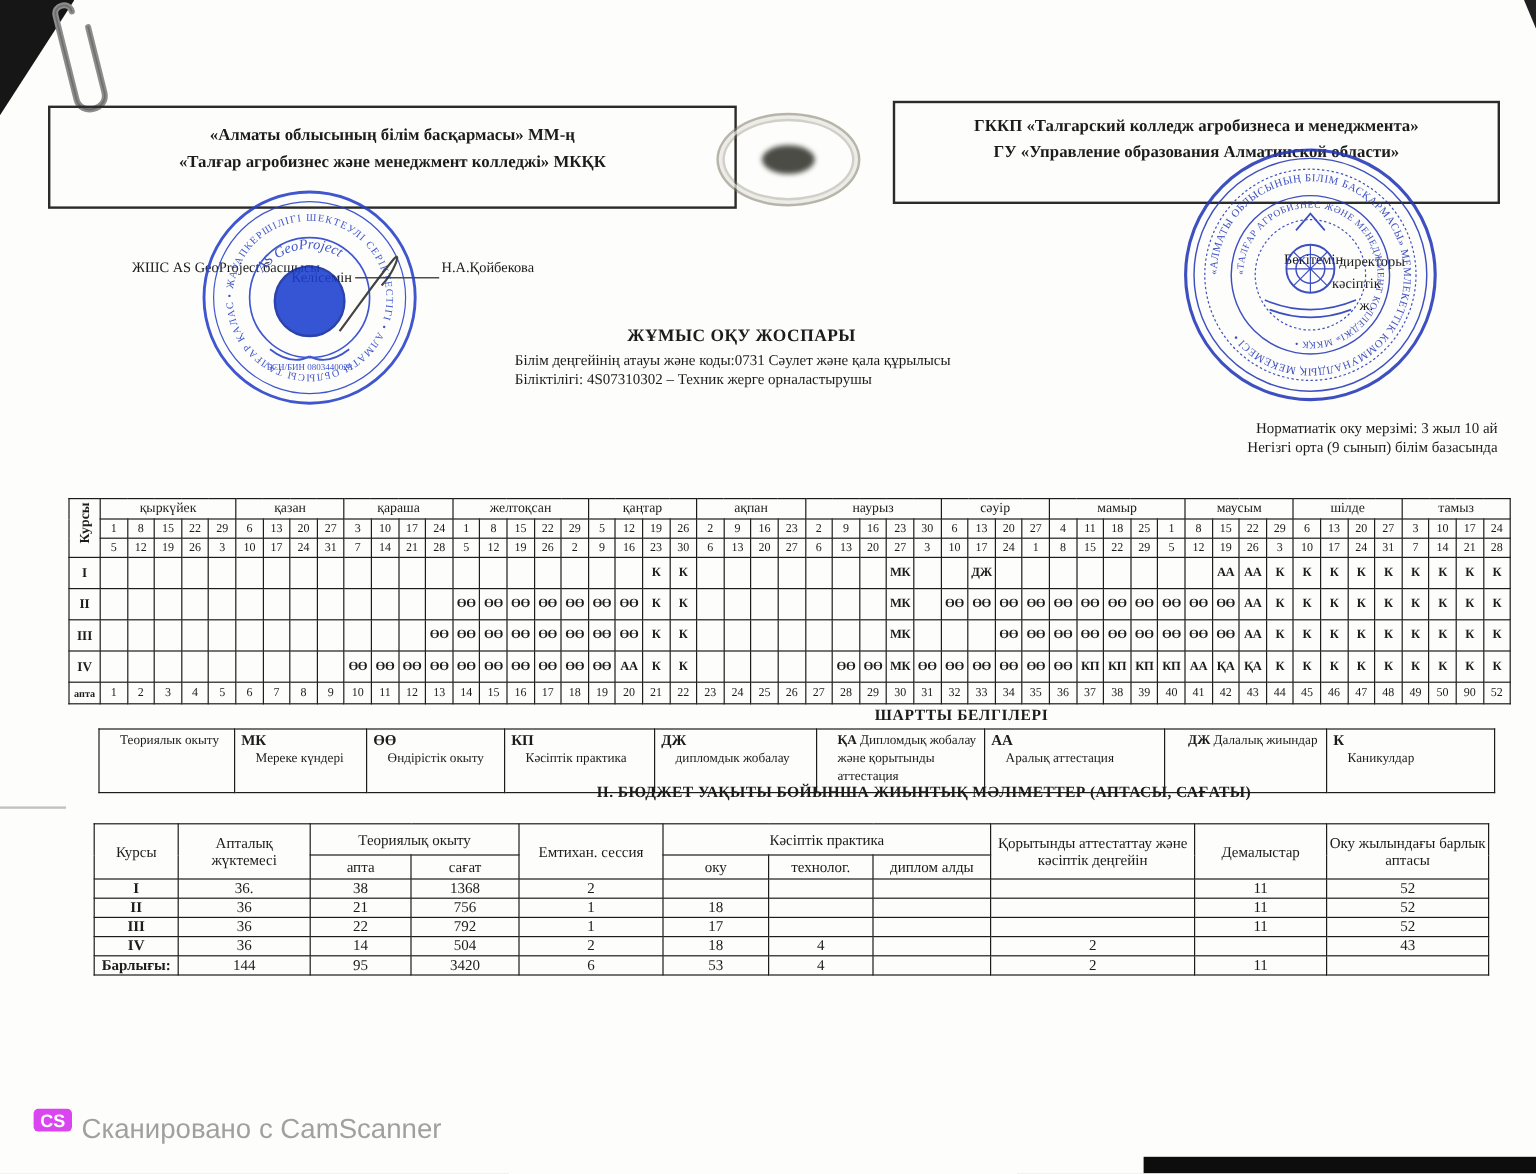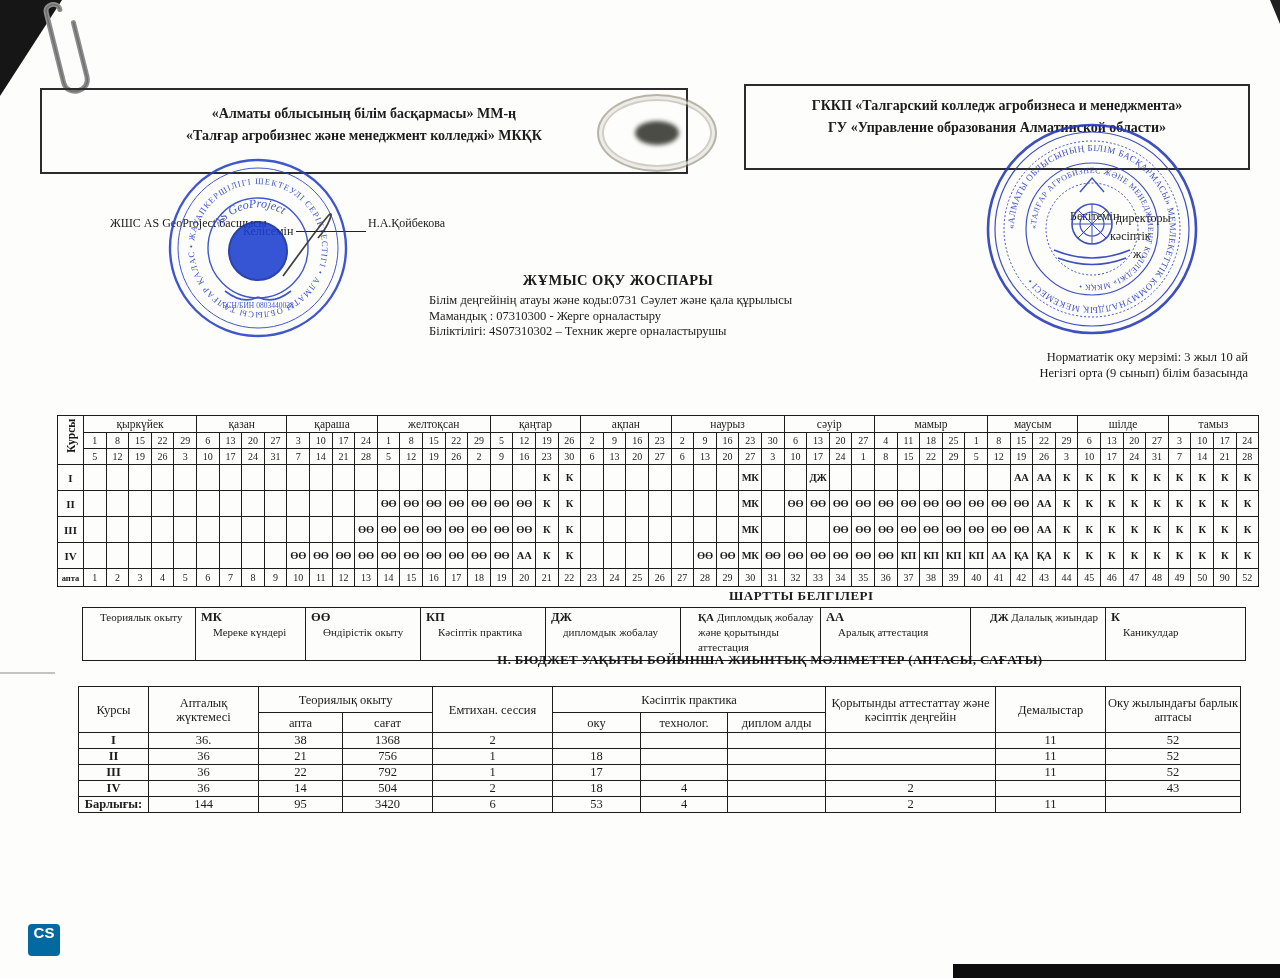--- a/index.html
+++ b/index.html
@@ -8,21 +8,21 @@
   
   .corner-tl{position:absolute;left:0;top:0;width:62px;height:96px;background:#161616;
              clip-path:polygon(0 0,100% 0,0 100%);}
   .corner-tr{position:absolute;right:0;top:0;width:10px;height:24px;background:#202020;
              clip-path:polygon(100% 0,0 0,100% 100%);}
   .bottom-bar{position:absolute;left:953px;top:964px;width:327px;height:14px;background:#0d0d0d;}
   .margin-dash{position:absolute;left:0;top:672px;width:55px;height:2px;background:#c2c2c2;}
   
   .hdr-box{position:absolute;border:2px solid #2b2b2b;text-align:center;font-weight:bold;
            font-size:14px;line-height:1.6;box-sizing:border-box;}
-  .hdr-left{left:40px;top:88px;width:648px;height:86px;padding-top:13px;}
+  .hdr-left{left:40px;top:88px;width:574px;height:86px;padding-top:13px;}
   .hdr-right{left:744px;top:84px;width:506px;height:86px;padding-top:9px;}
   
   .seal-oval{position:absolute;left:597px;top:94px;width:116px;height:74px;border-radius:50%;
              border:2px solid rgba(125,122,102,.55);box-shadow:inset 0 0 0 3px rgba(255,255,255,.6), inset 0 0 0 5px rgba(125,122,102,.35);}
   .seal-oval .blob{position:absolute;left:50%;top:50%;width:44px;height:24px;margin:-12px 0 0 -22px;
              background:rgba(45,45,38,.85);border-radius:50%;filter:blur(2px);}
   
   .doc-title{position:absolute;left:418px;top:272px;width:400px;text-align:center;
              font-weight:bold;font-size:14.5px;letter-spacing:.4px;}
   .doc-lines{position:absolute;left:429px;top:293px;font-size:12.5px;line-height:15.5px;}
@@ -58,23 +58,23 @@
   .lg-text,.lg-inline{font-size:11px;line-height:15px;margin-left:12px;}
   .lg-center{text-align:center;}
   
   .sec2-heading{position:absolute;left:497px;top:652px;font-size:13px;font-weight:bold;letter-spacing:.3px;}
   .summary-wrap{position:absolute;left:78px;top:686px;}
   .sum{width:1162px;}
   .sum-h{font-size:12.5px;line-height:14px;vertical-align:middle;padding:1px 2px;}
   .sum-d{font-size:12.5px;}
   .sum-label{font-weight:bold;}
   
-  .cs-box{position:absolute;left:28px;top:924px;width:32px;height:32px;background:#0369a1;border-radius:4px;
+  .cs-box{position:absolute;left:28px;top:924px;width:32px;height:19px;background:#d946ef;border-radius:4px;
           color:#fff;font-family:"Liberation Sans",sans-serif;font-weight:bold;font-size:15px;
-          display:flex;align-items:flex-start;justify-content:center;}
+          display:flex;align-items:flex-end;justify-content:center;}
   .cs-text{position:absolute;left:68px;top:927px;font-family:"Liberation Sans",sans-serif;
            font-size:23px;color:#a0a0a0;}
 </style>
 </head>
 <body>
 
 <div id="page">
 
   <div class="corner-tl"></div>
   <div class="corner-tr"></div>
@@ -153,21 +153,20 @@
       <circle cx="108" cy="102" r="12" stroke-width="1.2"></circle>
       <path d="M88,102 h40 M108,82 v40 M94,88 l28,28 M122,88 l-28,28" stroke-width="1"></path>
       <path d="M70,128 q38,16 76,0 M74,136 q34,13 68,0" stroke-width="1.4"></path>
       <path d="M96,70 l12,-14 l12,14" stroke-width="1.4"></path>
     </g>
   </svg>
 
   <div class="doc-title">ЖҰМЫС ОҚУ ЖОСПАРЫ</div>
   <div class="doc-lines">
     <div>Білім  деңгейінің атауы және коды:0731 Сәулет және қала құрылысы</div>
-    <div>Мамандық : 07310300 - Жерге орналастыру</div>
     <div>Біліктілігі:  4S07310302 – Техник жерге орналастырушы</div>
   </div>
 
   <div class="info-lines">
     <div>Норматиатік оку мерзімі: 3 жыл 10 ай</div>
     <div>Негізгі орта (9 сынып) білім базасында</div>
   </div>
 
   <div class="cal-wrap">
     <table class="cal">
@@ -785,14 +784,15 @@
             <td class="sum-d">11</td>
             <td class="sum-d"></td>
           </tr>
         </tbody>
       </table>
   </div>
 
   <div class="cs-box">
       <span>CS</span>
     </div>
+  <div class="cs-text">Сканировано с CamScanner</div>
 
 </div>
 
 </body></html>

